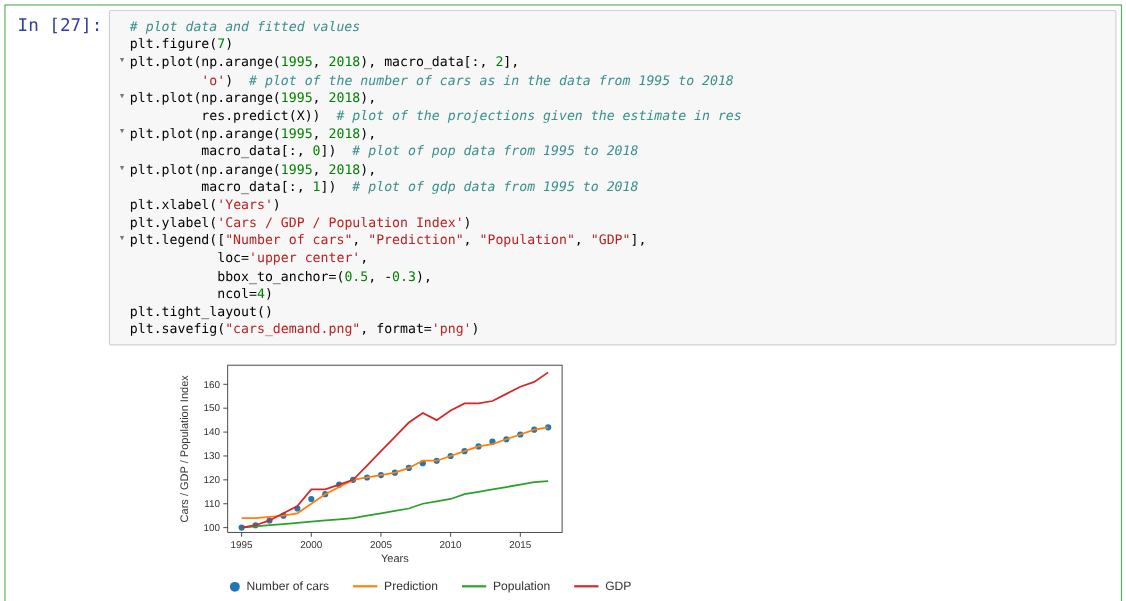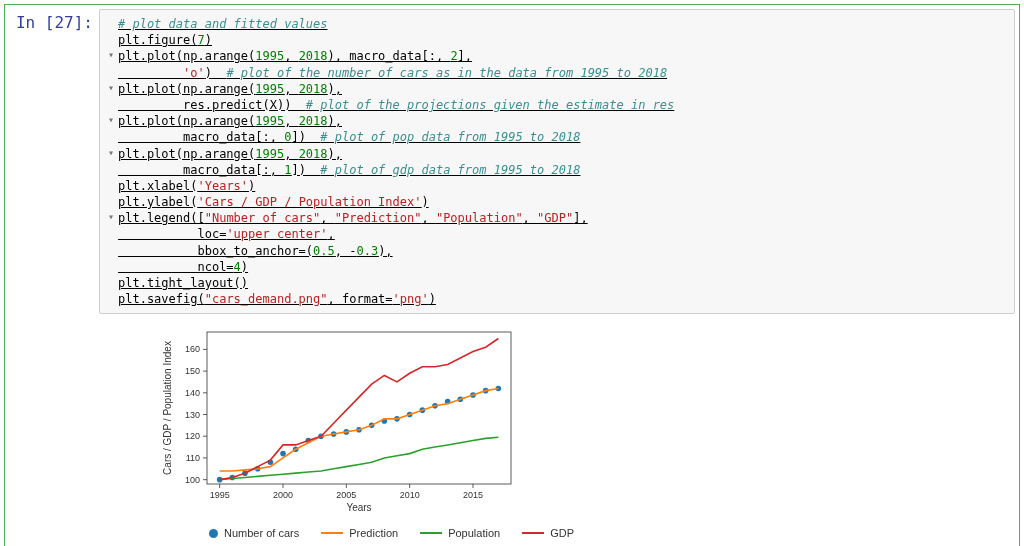--- a/index.html
+++ b/index.html
@@ -23,21 +23,20 @@
     flex-shrink: 0;
     padding: 6px 6px 0 0;
     text-align: right;
     font-family: "DejaVu Sans Mono", Menlo, Consolas, monospace;
     font-size: 16px;
     color: #303F9F;
   }
   .body-col {
     flex: 1;
     padding: 2px 2px 4px 0;
-    text-decoration: underline;
   }
   .code-area {
     background: #f7f7f7;
     border: 1px solid #cfcfcf;
     border-radius: 2px;
     padding: 6px 6px 6px 4px;
     font-family: "DejaVu Sans Mono", Menlo, Consolas, monospace;
     font-size: 12px;
     line-height: 1.35;
     overflow-x: auto;

